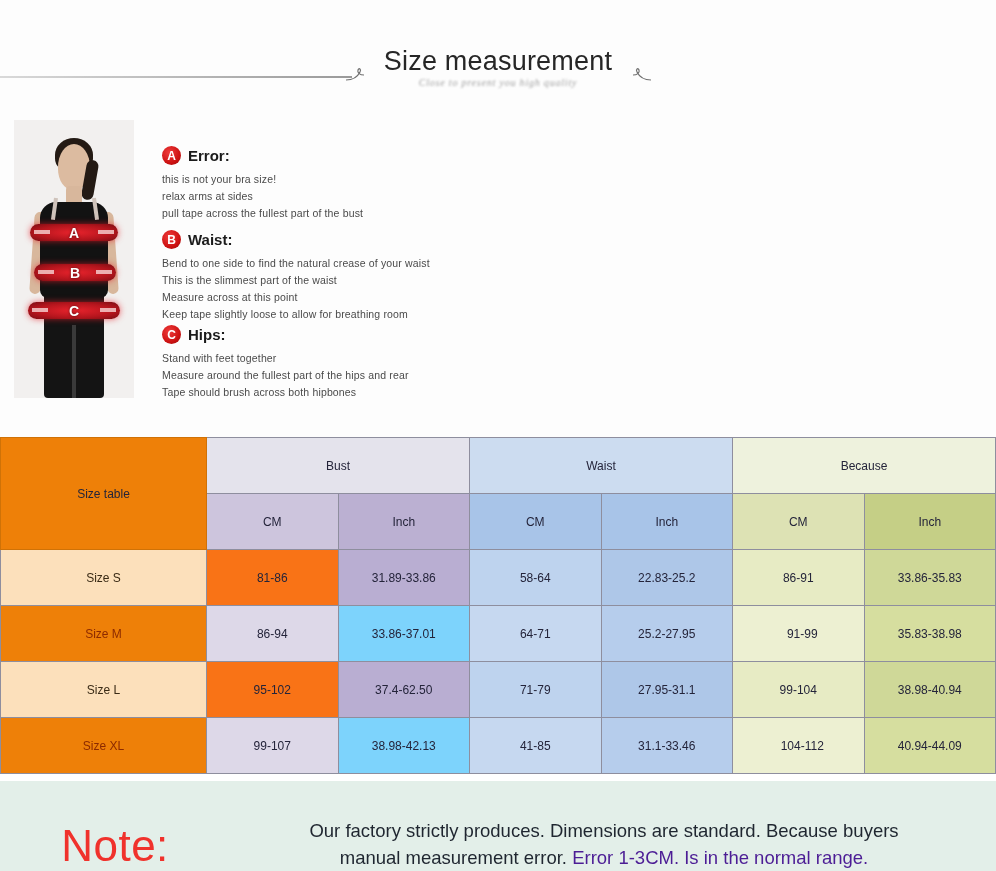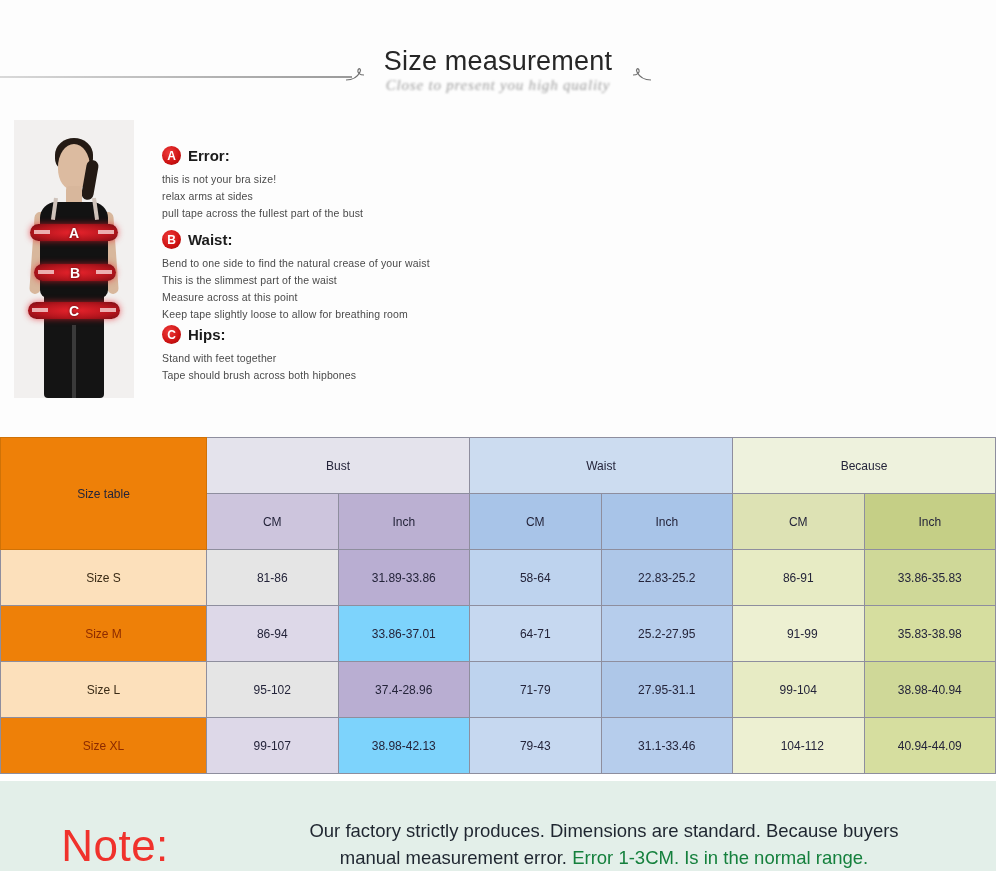--- a/index.html
+++ b/index.html
@@ -58,21 +58,21 @@
     letter-spacing: .2px;
     line-height: 34px;
   }
   .title-sub {
     position: absolute;
     left: 0; top: 33px;
     width: 996px;
     text-align: center;
     font-family: "Liberation Serif", serif;
     font-style: italic;
-    font-size: 15px;
+    font-size: 10px;
     color: #8d8d8d;
     letter-spacing: .8px;
     filter: blur(0.9px);
     opacity: .85;
   }
 
   
   .model {
     position: absolute;
     left: 14px; top: 120px;
@@ -227,21 +227,21 @@
   .sub-bust-cm   { background: #cdc5dd; }
   .sub-bust-in   { background: #bbb0d2; }
   .sub-waist-cm  { background: #a8c4e8; }
   .sub-waist-in  { background: #a8c4e8; }
   .sub-hip-cm    { background: #dde2b4; }
   .sub-hip-in    { background: #c5cf86; }
 
   .row-odd  .sz { background: #fce0bb; color: #3a2b16; }
   .row-even .sz { background: #ee8008; color: #8c2a00; }
 
-  .row-odd  .bust-cm { background: #e5e5e5; }
+  .row-odd  .bust-cm { background: #f97316; }
   .row-even .bust-cm { background: #ddd8e8; }
   .row-odd  .bust-in { background: #b9aed2; }
   .row-even .bust-in { background: #7dd3fc; }
 
   .row-odd  .waist-cm { background: #bed3ee; }
   .row-even .waist-cm { background: #c6d8f0; }
   .row-odd  .waist-in { background: #aec7e8; }
   .row-even .waist-in { background: #b6cdec; }
 
   .row-odd  .hip-cm { background: #e7ebc4; }
@@ -275,21 +275,21 @@
     letter-spacing: .5px;
   }
   .note-body {
     flex: 1;
     text-align: center;
     font-size: 18.5px;
     color: #1f2630;
     line-height: 27px;
     padding-right: 18px;
   }
-  .note-red { color: #15803d; margin-top: 24px; }
+  .note-red { color: #4c1d95; margin-top: 24px; }
 </style>
 </head>
 <body>
 
 <div class="top-area">
 
   <div class="title-row">
     <div class="rule left"></div>
     <svg class="curl left" viewBox="0 0 20 18">
       <path d="M1 14 C7 14, 12 12, 15 6 C16.5 3, 14 1.5, 13 4 C12 7, 15 9, 19 9" fill="none" stroke="#6f6f6f" stroke-width="1.2"></path>
@@ -351,20 +351,21 @@
     <div class="instr-line">Measure across at this point</div>
     <div class="instr-line">Keep tape slightly loose to allow for breathing room</div>
   </div>
 
   <div class="instr hips">
     <div class="instr-head">
       <div class="badge">C</div>
       <div class="instr-title">Hips:</div>
     </div>
     <div class="instr-line">Stand with feet together</div>
+    <div class="instr-line">Measure around the fullest part of the hips and rear</div>
     <div class="instr-line">Tape should brush across both hipbones</div>
   </div>
 </div>
 
 <div class="table-wrap">
   <table class="size-table">
     <tbody>
       <tr>
         <td class="c0 hdr-corner" rowspan="2">Size table</td>
         <td class="grp-bust" colspan="2">Bust</td>
@@ -396,32 +397,32 @@
         <td class="c2 bust-in">33.86-37.01</td>
         <td class="c3 waist-cm">64-71</td>
         <td class="c4 waist-in">25.2-27.95</td>
         <td class="c5 hip-cm">91-99</td>
         <td class="c6 hip-in">35.83-38.98</td>
       </tr>
 
       <tr class="row-odd">
         <td class="c0 sz">Size L</td>
         <td class="c1 bust-cm">95-102</td>
-        <td class="c2 bust-in">37.4-28.96</td>
+        <td class="c2 bust-in">37.4-62.50</td>
         <td class="c3 waist-cm">71-79</td>
         <td class="c4 waist-in">27.95-31.1</td>
         <td class="c5 hip-cm">99-104</td>
         <td class="c6 hip-in">38.98-40.94</td>
       </tr>
 
       <tr class="row-even">
         <td class="c0 sz">Size XL</td>
         <td class="c1 bust-cm">99-107</td>
         <td class="c2 bust-in">38.98-42.13</td>
-        <td class="c3 waist-cm">79-43</td>
+        <td class="c3 waist-cm">41-85</td>
         <td class="c4 waist-in">31.1-33.46</td>
         <td class="c5 hip-cm">104-112</td>
         <td class="c6 hip-in">40.94-44.09</td>
       </tr>
     </tbody>
   </table>
 </div>
 
 <div class="note-wrap">
   <div class="note-label">Note:</div>

